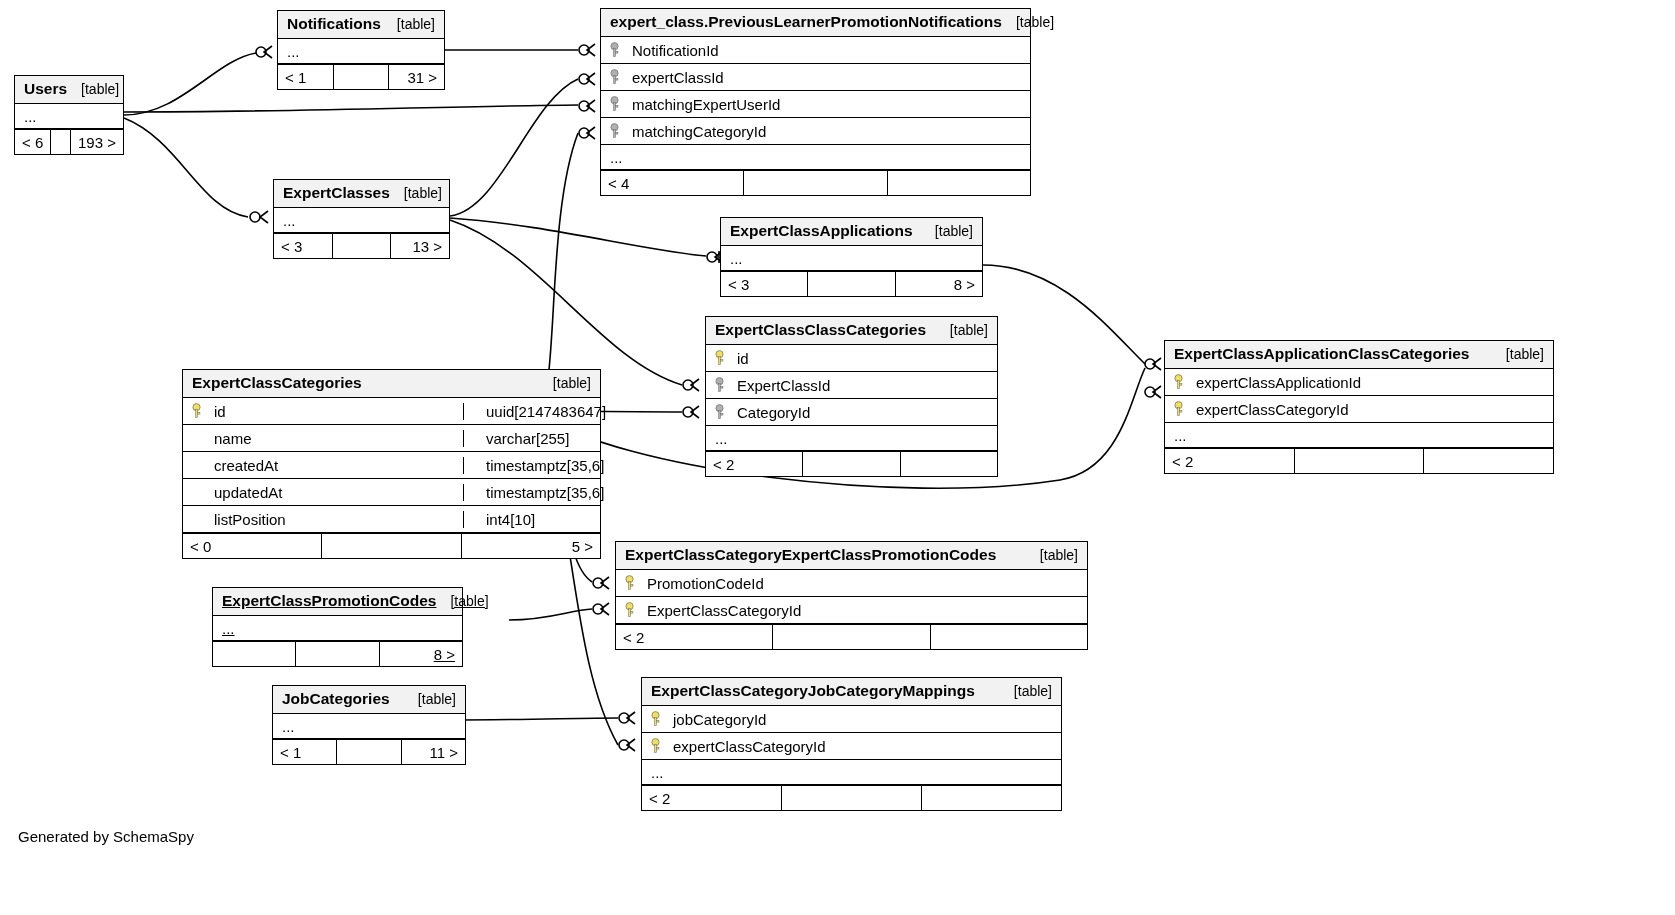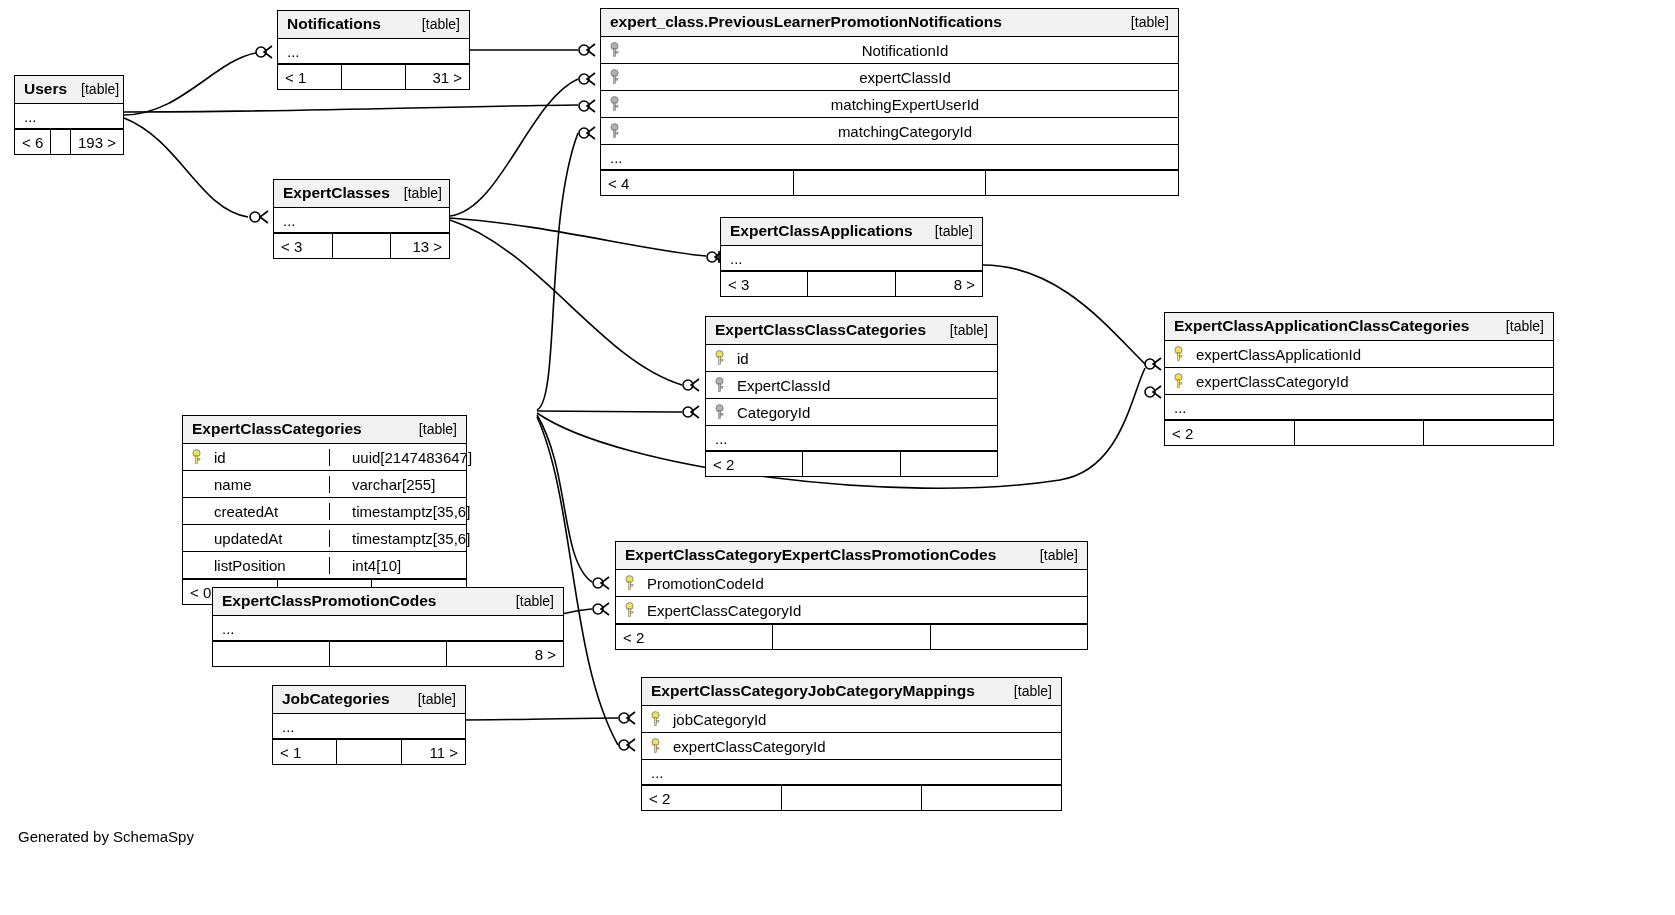--- a/index.html
+++ b/index.html
@@ -128,21 +128,21 @@
       <path d="M609,577 l-8,6 l8,6"></path>
       <path d="M609,603 l-8,6 l8,6"></path>
       <path d="M635,712 l-8,6 l8,6"></path>
       <path d="M635,739 l-8,6 l8,6"></path>
       <path d="M719,251 l0,12"></path>
       <path d="M723,251 l-8,6 l8,6"></path>
     </g>
   </svg>
 
   <div id="tables-host">
-      <div class="table-box" style="left: 277px; top: 10px; width: 193px;">
+      <div class="table-box" style="left: 277px; top: 10px; width: 168px;">
         <div class="tbl-title">
           <span>Notifications</span>
           <span class="tag">[table]</span>
         </div>
         <div class="row ellipsis">
           <span>...</span>
         </div>
         <div class="footer">
           <div class="cell">&lt; 1</div>
           <div class="cell"></div>
@@ -156,21 +156,21 @@
         </div>
         <div class="row ellipsis">
           <span>...</span>
         </div>
         <div class="footer">
           <div class="cell">&lt; 6</div>
           <div class="cell"></div>
           <div class="cell right">193 &gt;</div>
         </div>
       </div>
-      <div class="table-box" style="left: 600px; top: 8px; width: 579px; text-align: center;">
+      <div class="table-box" style="left: 600px; top: 8px; width: 431px;">
         <div class="tbl-title">
           <span>expert_class.PreviousLearnerPromotionNotifications</span>
           <span class="tag">[table]</span>
         </div>
         <div class="row no-type">
           <span class="key">
             <svg width="11" height="16" viewBox="0 0 11 16">
               <circle cx="5.5" cy="4.2" r="3.6" fill="#b0b0b0" stroke="#777" stroke-width="0.8"></circle>
               <rect x="4.6" y="6.5" width="1.9" height="8" fill="#b0b0b0" stroke="#777" stroke-width="0.6"></rect>
               <rect x="6.3" y="9.5" width="2.6" height="1.6" fill="#b0b0b0" stroke="#777" stroke-width="0.6"></rect>
@@ -282,21 +282,21 @@
         </div>
         <div class="row ellipsis">
           <span>...</span>
         </div>
         <div class="footer">
           <div class="cell">&lt; 2</div>
           <div class="cell"></div>
           <div class="cell right"></div>
         </div>
       </div>
-      <div class="table-box" style="left: 1164px; top: 312px; width: 390px;">
+      <div class="table-box" style="left: 1164px; top: 340px; width: 390px;">
         <div class="tbl-title">
           <span>ExpertClassApplicationClassCategories</span>
           <span class="tag">[table]</span>
         </div>
         <div class="row no-type">
           <span class="key">
             <svg width="11" height="16" viewBox="0 0 11 16">
               <circle cx="5.5" cy="4.2" r="3.6" fill="#f5e050" stroke="#777" stroke-width="0.8"></circle>
               <rect x="4.6" y="6.5" width="1.9" height="8" fill="#f5e050" stroke="#777" stroke-width="0.6"></rect>
               <rect x="6.3" y="9.5" width="2.6" height="1.6" fill="#f5e050" stroke="#777" stroke-width="0.6"></rect>
@@ -316,21 +316,21 @@
         </div>
         <div class="row ellipsis">
           <span>...</span>
         </div>
         <div class="footer">
           <div class="cell">&lt; 2</div>
           <div class="cell"></div>
           <div class="cell right"></div>
         </div>
       </div>
-      <div class="table-box" style="left: 182px; top: 369px; width: 285px; margin-top: 46px;">
+      <div class="table-box" style="left: 182px; top: 369px; width: 419px;">
         <div class="tbl-title">
           <span>ExpertClassCategories</span>
           <span class="tag">[table]</span>
         </div>
         <div class="row">
           <span class="key">
             <svg width="11" height="16" viewBox="0 0 11 16">
               <circle cx="5.5" cy="4.2" r="3.6" fill="#f5e050" stroke="#777" stroke-width="0.8"></circle>
               <rect x="4.6" y="6.5" width="1.9" height="8" fill="#f5e050" stroke="#777" stroke-width="0.6"></rect>
               <rect x="6.3" y="9.5" width="2.6" height="1.6" fill="#f5e050" stroke="#777" stroke-width="0.6"></rect>
@@ -389,21 +389,21 @@
             </svg>
           </span>
           <span class="cname">ExpertClassCategoryId</span>
         </div>
         <div class="footer">
           <div class="cell">&lt; 2</div>
           <div class="cell"></div>
           <div class="cell right"></div>
         </div>
       </div>
-      <div class="table-box" style="left: 212px; top: 587px; width: 352px;">
+      <div class="table-box" style="left: 212px; top: 587px; width: 251px; text-decoration: underline;">
         <div class="tbl-title">
           <span>ExpertClassPromotionCodes</span>
           <span class="tag">[table]</span>
         </div>
         <div class="row ellipsis">
           <span>...</span>
         </div>
         <div class="footer">
           <div class="cell"></div>
           <div class="cell"></div>

